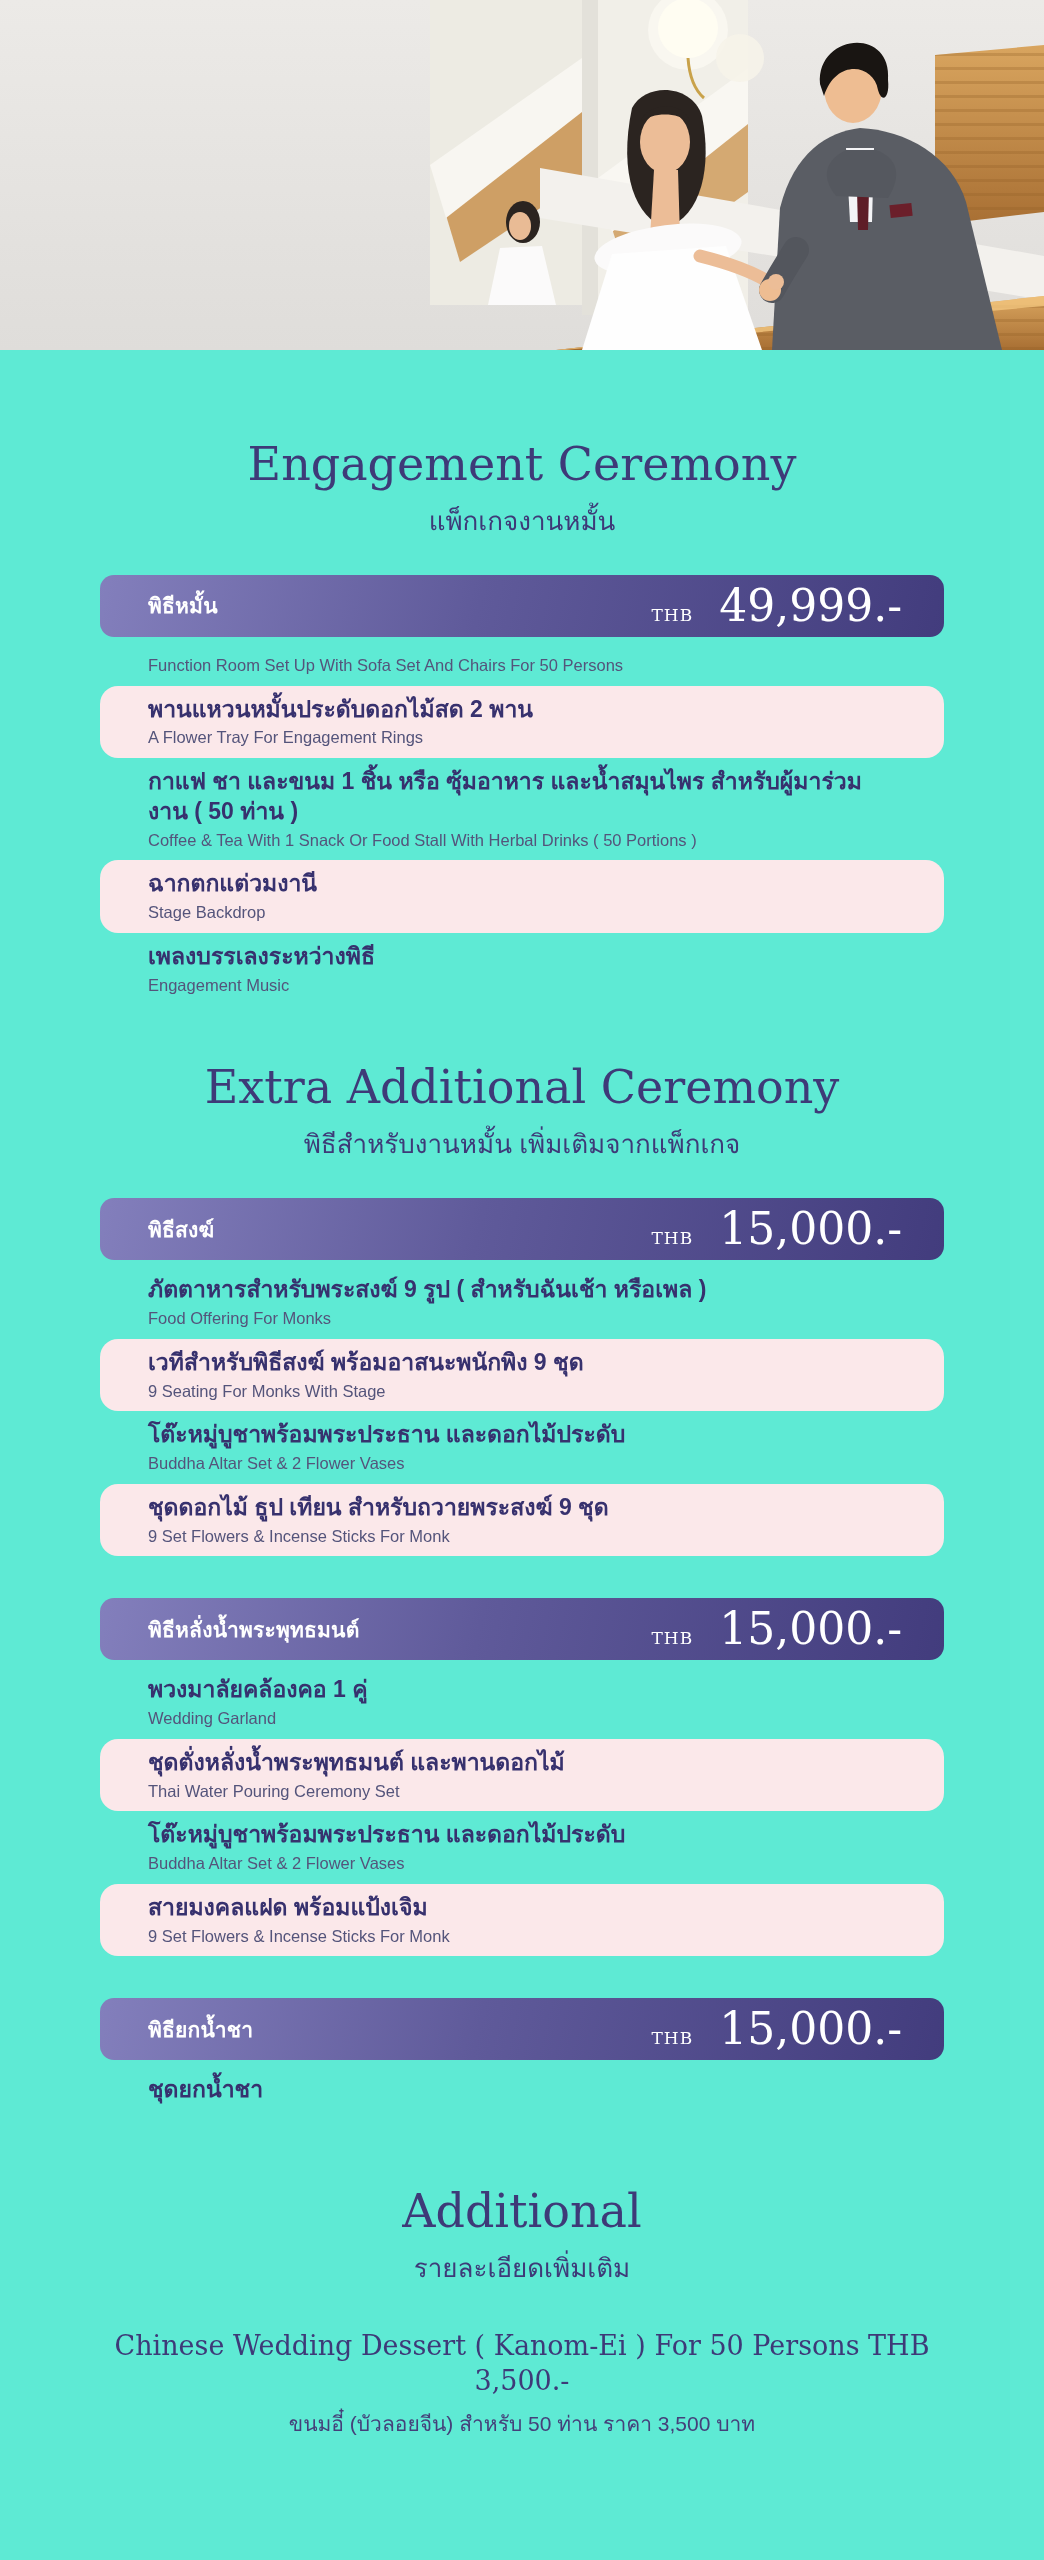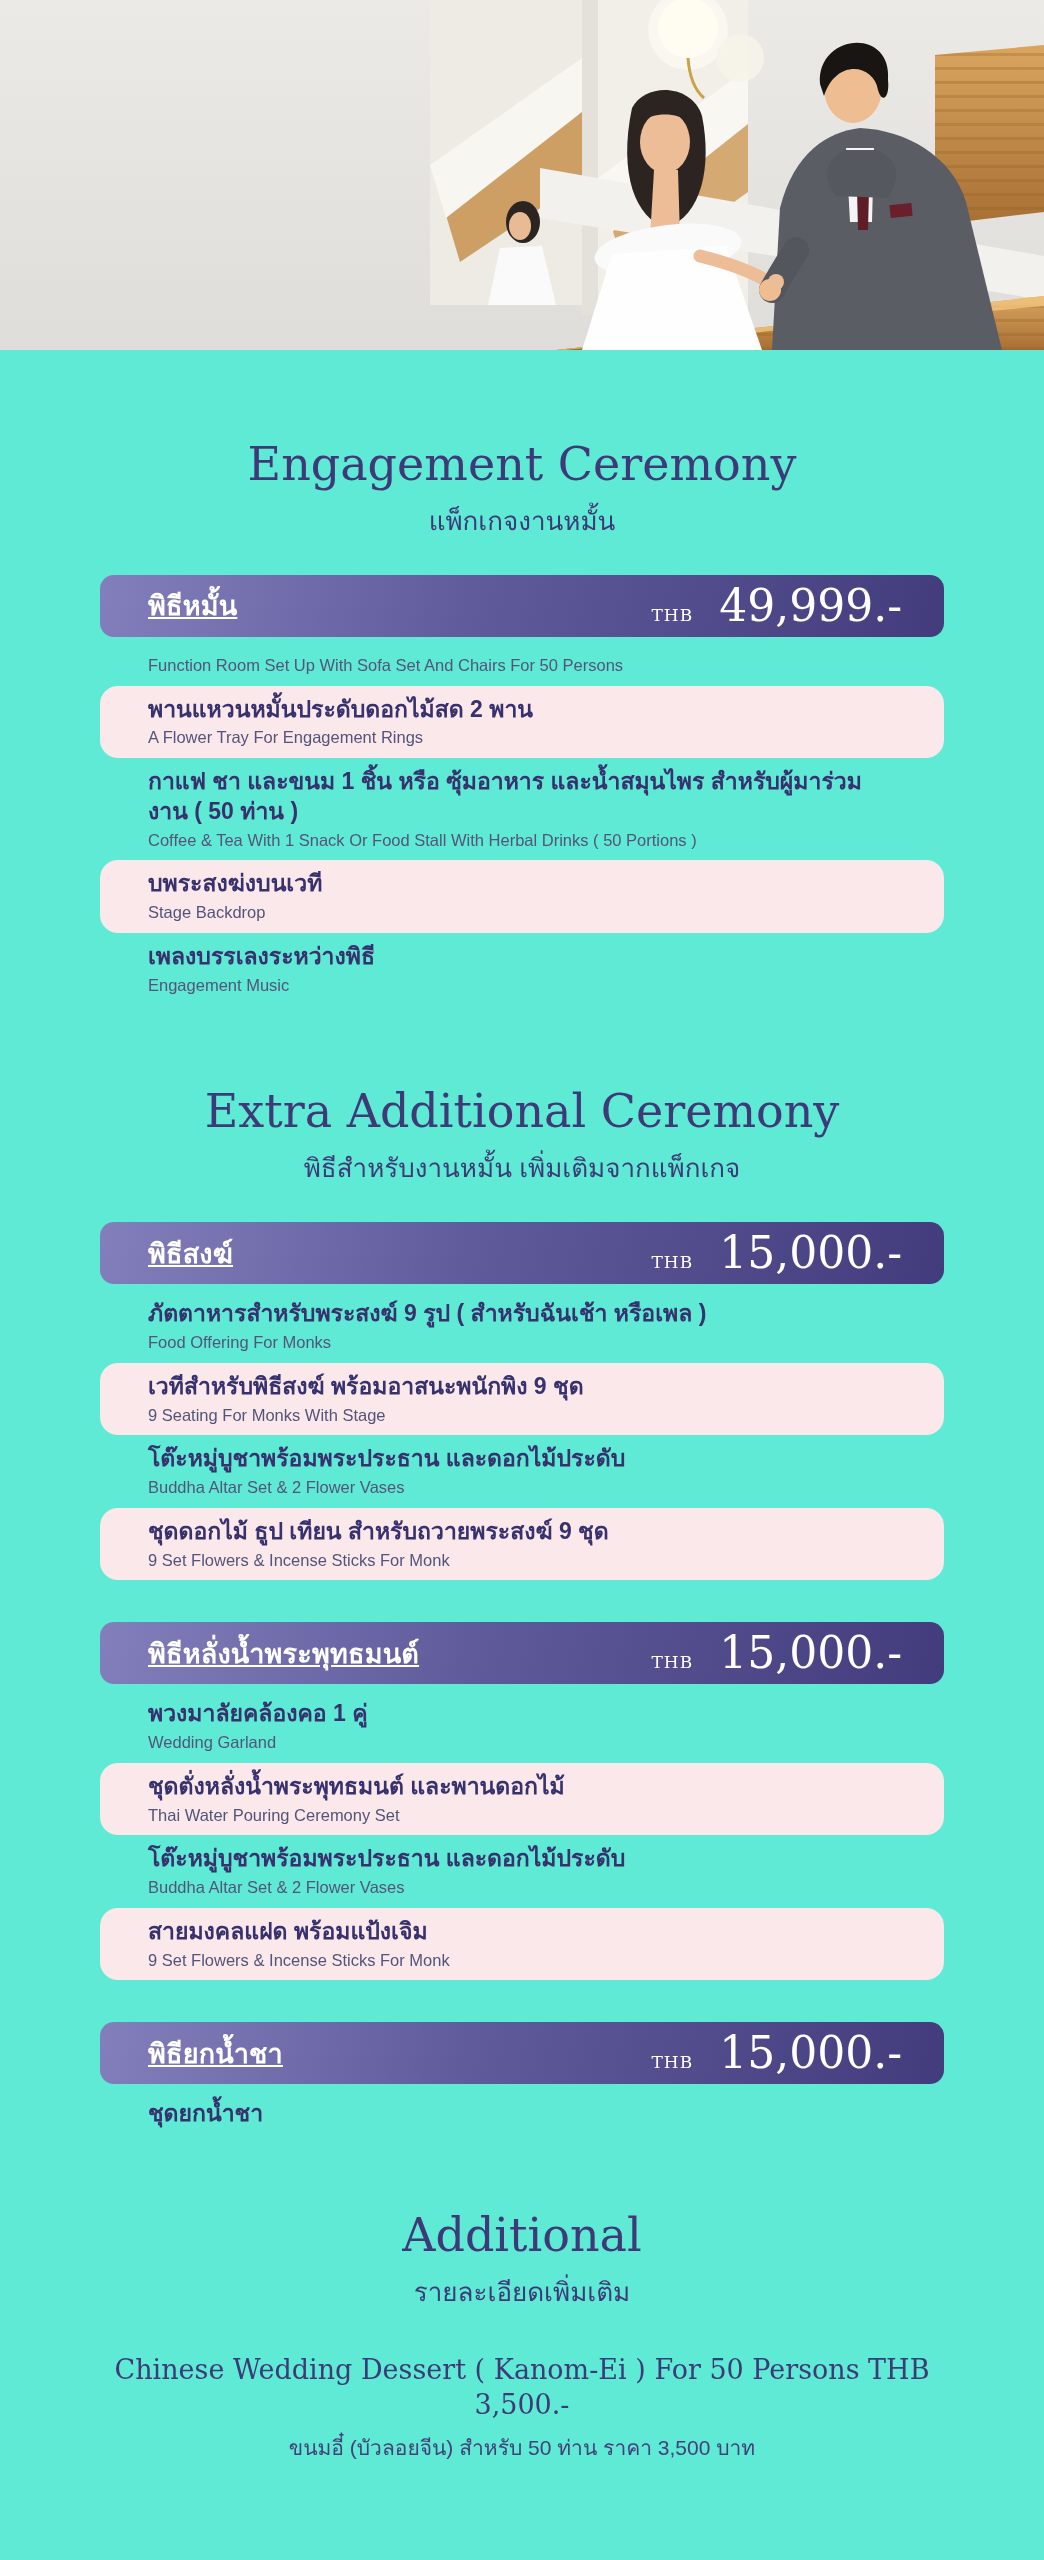--- a/index.html
+++ b/index.html
@@ -13,32 +13,32 @@
   }
   *{margin:0;padding:0;box-sizing:border-box;}
   body{background:#ffffff;font-family:"Liberation Sans","DejaVu Sans",sans-serif;}
   .page{width:1044px;height:2560px;margin:0 auto;background:#5eead4;position:relative;overflow:hidden;}
   .hero{width:1044px;height:350px;overflow:hidden;background:#e7e5e2;}
   .content{width:844px;margin:0 auto;}
   .sec-title{font-family:"DejaVu Serif","Liberation Serif",serif;font-size:46px;font-weight:400;color:var(--heading);text-align:center;line-height:1.15;}
   .sec-sub{font-size:26px;color:var(--heading);text-align:center;margin-top:9px;}
   .pkg-bar{display:flex;justify-content:space-between;align-items:center;height:62px;border-radius:14px;padding:0 42px 0 48px;color:#fff;
     background:linear-gradient(103deg,var(--bar-g1) 0%,var(--bar-g2) 45%,var(--bar-g3) 100%);}
-  .bar-name{font-size:27px;font-weight:700;letter-spacing:.2px;text-decoration:underline;}
+  .bar-name{font-size:21px;font-weight:700;letter-spacing:.2px;}
   .bar-price{display:flex;align-items:baseline;gap:26px;font-family:"DejaVu Serif","Liberation Serif",serif;}
   .bar-cur{font-size:17px;letter-spacing:1px;}
   .bar-amt{font-size:44px;line-height:1;}
   .pkg-items{margin-top:6px;}
   .pkg-item{padding:9px 48px 10px 48px;border-radius:18px;}
   .pkg-item.pink{background:var(--pink);}
   .item-th{font-size:23px;font-weight:700;color:var(--item-th);line-height:1.3;}
   .item-en{font-size:16.5px;color:var(--item-en);margin-top:3px;line-height:1.25;}
   #sec-engagement{margin-top:88px;}
   #sec-engagement .pkg-bar{margin-top:34px;}
-  #sec-extra{margin-top:80px;}
+  #sec-extra{margin-top:56px;}
   .pkg-block{margin-top:34px;}
   .pkg-block + .pkg-block{margin-top:42px;}
   #sec-additional{margin-top:70px;}
   .notes{margin-top:40px;}
   .note{margin-bottom:28px;text-align:center;}
   .note-en{font-family:"DejaVu Serif","Liberation Serif",serif;font-size:27px;color:var(--heading);line-height:1.3;}
   .note-th{font-size:21px;color:#45407a;margin-top:9px;}
 </style>
 </head>
 <body>
@@ -142,21 +142,21 @@
             </div>
             <div class="pkg-item pink">
               <div class="item-th">พานแหวนหมั้นประดับดอกไม้สด 2 พาน</div>
               <div class="item-en">A Flower Tray For Engagement Rings</div>
             </div>
             <div class="pkg-item">
               <div class="item-th">กาแฟ ชา และขนม 1 ชิ้น หรือ ซุ้มอาหาร และน้ำสมุนไพร สำหรับผู้มาร่วมงาน ( 50 ท่าน )</div>
               <div class="item-en">Coffee &amp; Tea With 1 Snack Or Food Stall With Herbal Drinks ( 50 Portions )</div>
             </div>
             <div class="pkg-item pink">
-              <div class="item-th">บพระสงฆ่งบนเวที</div>
+              <div class="item-th">ฉากตกแต่วมงานี</div>
               <div class="item-en">Stage Backdrop</div>
             </div>
             <div class="pkg-item">
               <div class="item-th">เพลงบรรเลงระหว่างพิธี</div>
               <div class="item-en">Engagement Music</div>
             </div>
           </div>
         </div>
       </div>
   </section>

